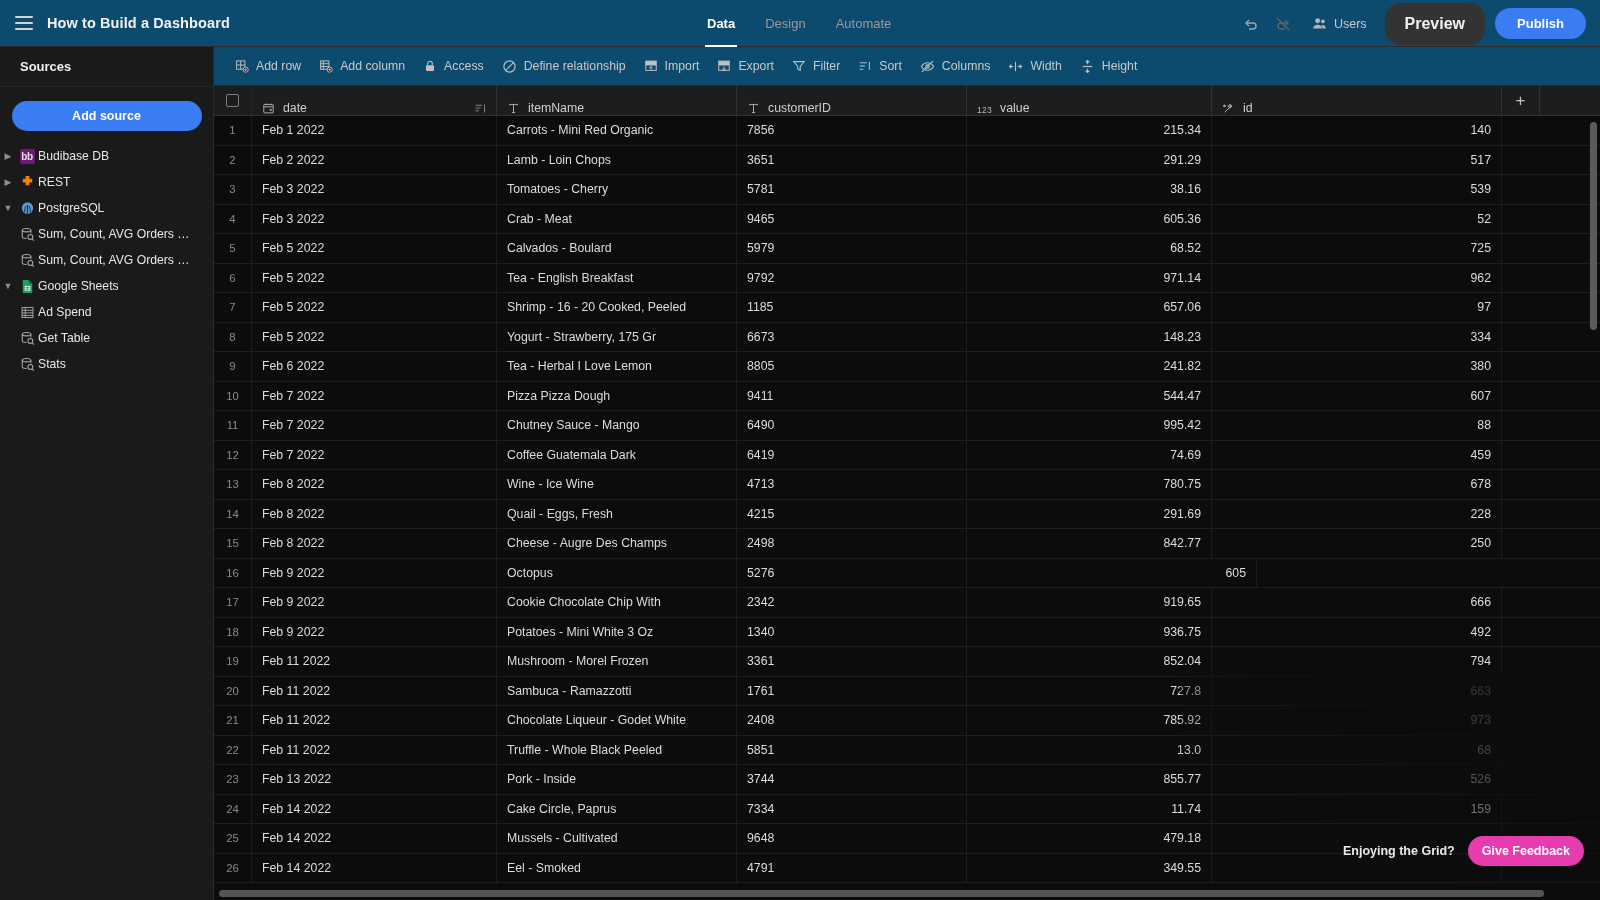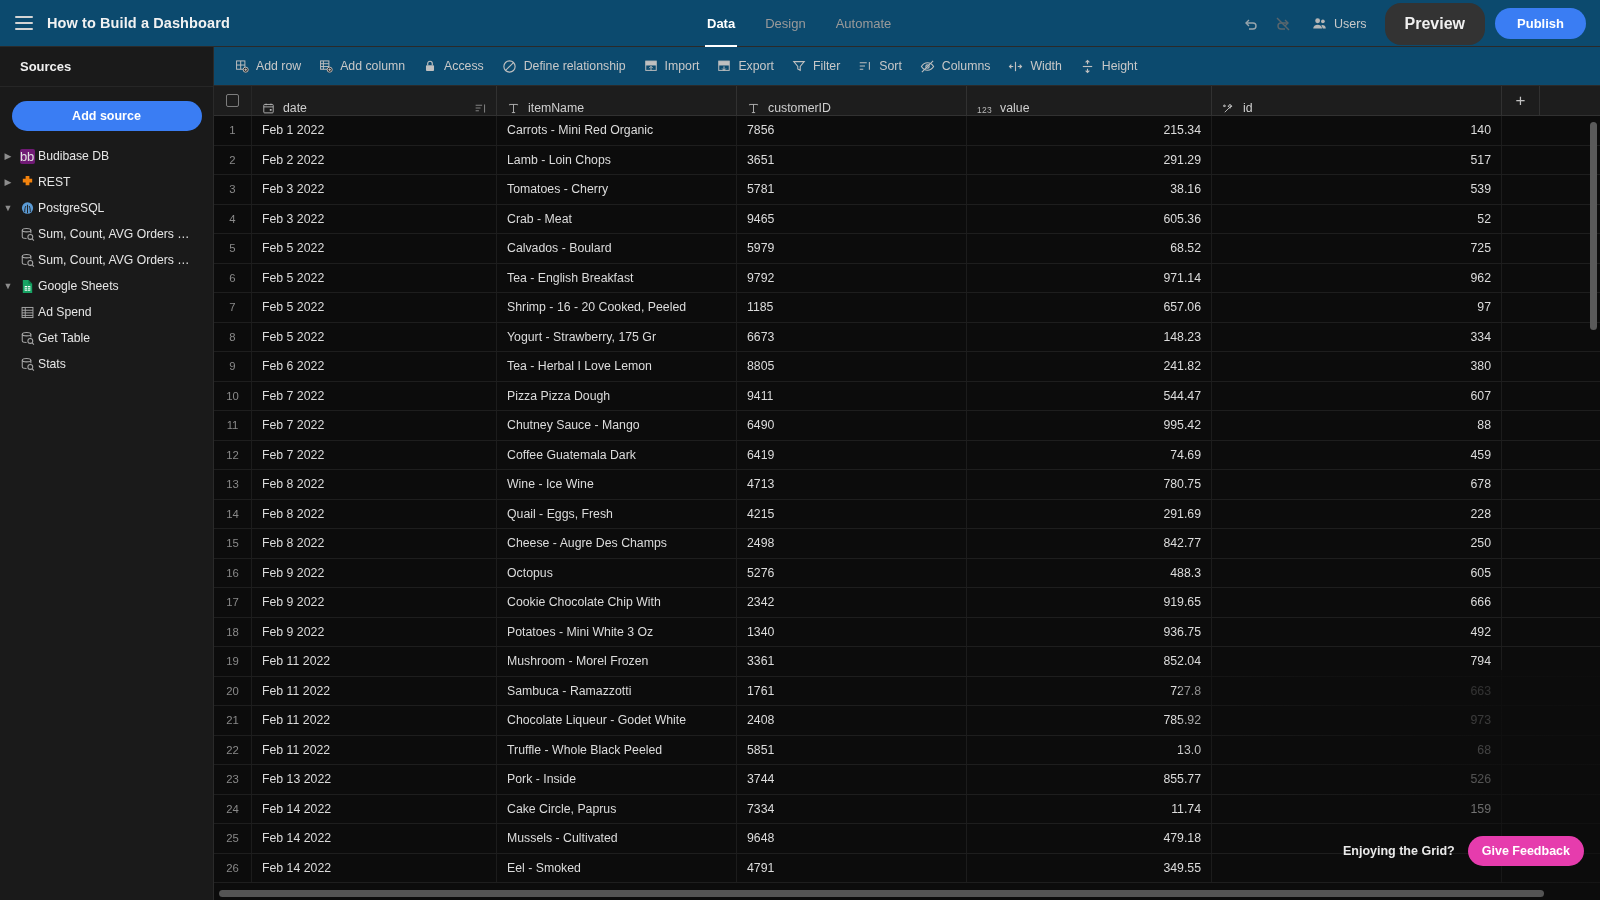--- a/index.html
+++ b/index.html
@@ -86,21 +86,21 @@
     width: 16px; text-align: center; font-size: 9px; color: #8d8d8d; flex: 0 0 16px;
   }
   .src-row .icon-slot {
     width: 22px; flex: 0 0 22px; display: flex; align-items: center; justify-content: center;
   }
   .src-row.child { padding-left: 16px; }
   .src-row .lbl { white-space: nowrap; overflow: hidden; text-overflow: ellipsis; }
   .src-row.child .lbl { max-width: 152px; }
 
   .mini-icon { width: 15px; height: 15px; border-radius: 2px; display: block; }
-  .icon-bb { background: #701a75; color: #e0e0e0; font-size: 13px; font-weight: normal;
+  .icon-bb { background: #701a75; color: #e0e0e0; font-size: 10px; font-weight: bold;
              display: flex; align-items: center; justify-content: center; letter-spacing: -.3px; }
 
   
   .main {
     position: absolute; left: 214px; top: 47px; width: 1386px; height: 853px;
     background: #0c0c0c;
   }
 
   
   .toolbar {
@@ -663,21 +663,20 @@
           <div class="cell c-cust">2498</div>
           <div class="cell c-value num">842.77</div>
           <div class="cell c-id num">250</div>
           <div class="cell c-pad"></div>
         </div>
         <div class="row">
           <div class="rownum">16</div>
           <div class="cell c-date">Feb 9 2022</div>
           <div class="cell c-item">Octopus</div>
           <div class="cell c-cust">5276</div>
-          <div class="cell c-value num">488.3</div>
           <div class="cell c-id num">605</div>
           <div class="cell c-pad"></div>
         </div>
         <div class="row">
           <div class="rownum">17</div>
           <div class="cell c-date">Feb 9 2022</div>
           <div class="cell c-item">Cookie Chocolate Chip With</div>
           <div class="cell c-cust">2342</div>
           <div class="cell c-value num">919.65</div>
           <div class="cell c-id num">666</div>

